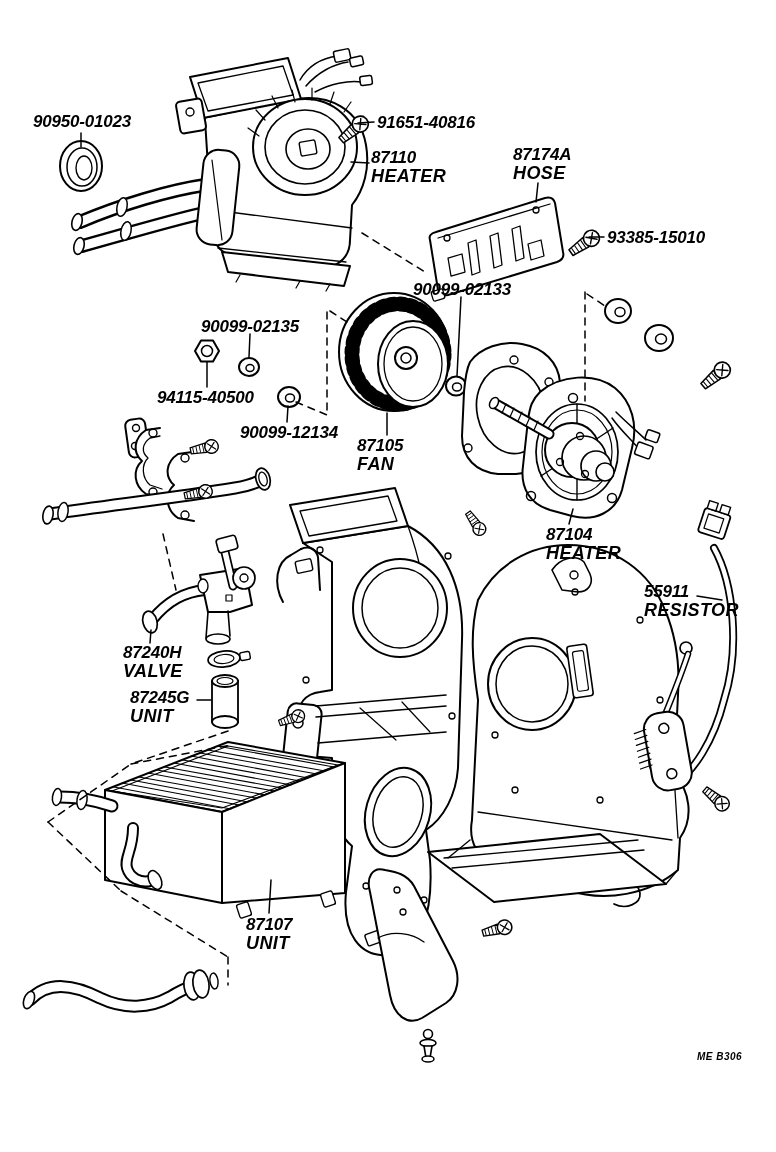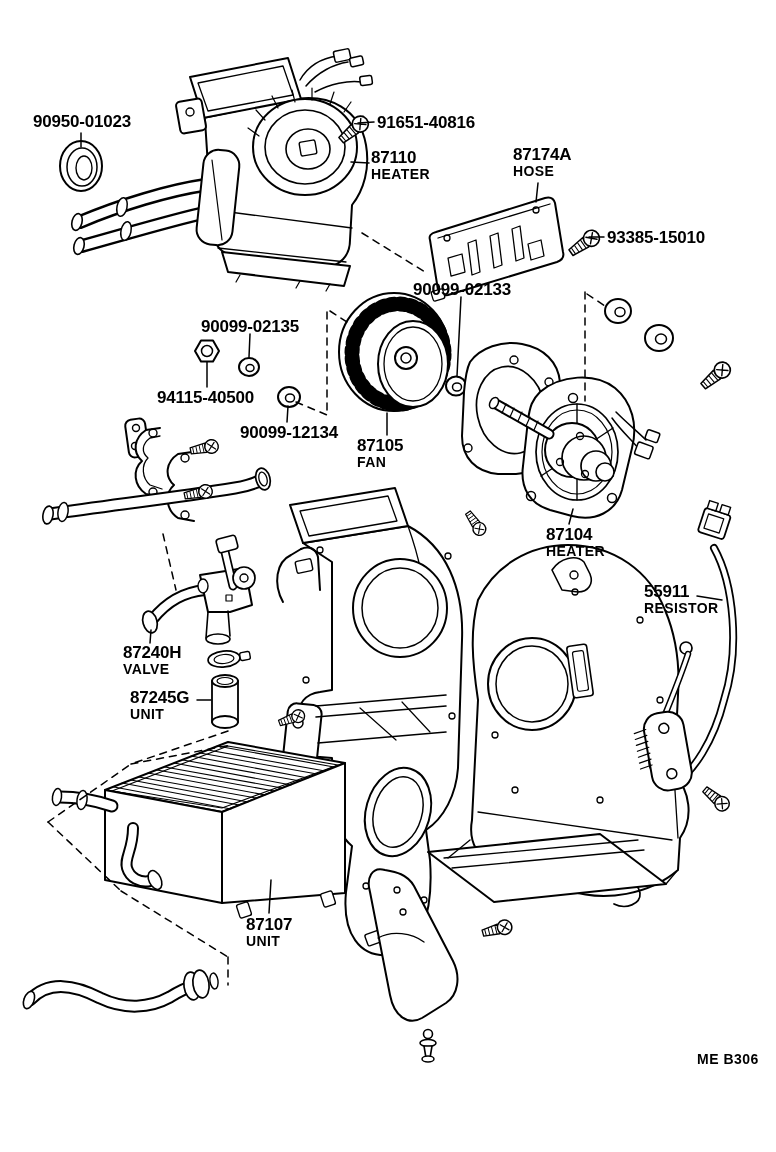--- a/index.html
+++ b/index.html
@@ -1,22 +1,22 @@
 <!DOCTYPE html>
 <html><head>
 <meta charset="utf-8">
 <style>
   html,body{margin:0;padding:0;background:#ffffff;}
   .stage{position:relative;width:776px;height:1152px;background:#fff;overflow:hidden;
-         font-family:"Liberation Sans", sans-serif;}
+         font-family:"Liberation Sans", sans-serif;font-style:italic;}
   .stage svg{position:absolute;left:0;top:0;}
   .plabel{position:absolute;color:#000;font-weight:700;font-size:17px;line-height:1.06;
           letter-spacing:-0.2px;white-space:nowrap;}
-  .psub{display:block;font-size:14px;letter-spacing:0.4px;font-weight:700;}
-  .dcode{position:absolute;color:#000;font-weight:700;font-size:14px;letter-spacing:0.5px;}
+  .psub{display:block;font-size:18px;letter-spacing:0.4px;font-weight:700;}
+  .dcode{position:absolute;color:#000;font-weight:700;font-size:10px;letter-spacing:0.5px;}
 </style>
 </head>
 <body>
 
 <div class="stage">
 
 <svg width="776" height="1152" viewBox="0 0 776 1152" fill="none" stroke="#000" stroke-width="2" stroke-linecap="round" stroke-linejoin="round">
 
   <g>
     <path fill="#fff" d="M303,543 L332,562 L332,690 L320,692 C305,694 298,704 298,718 L298,736

